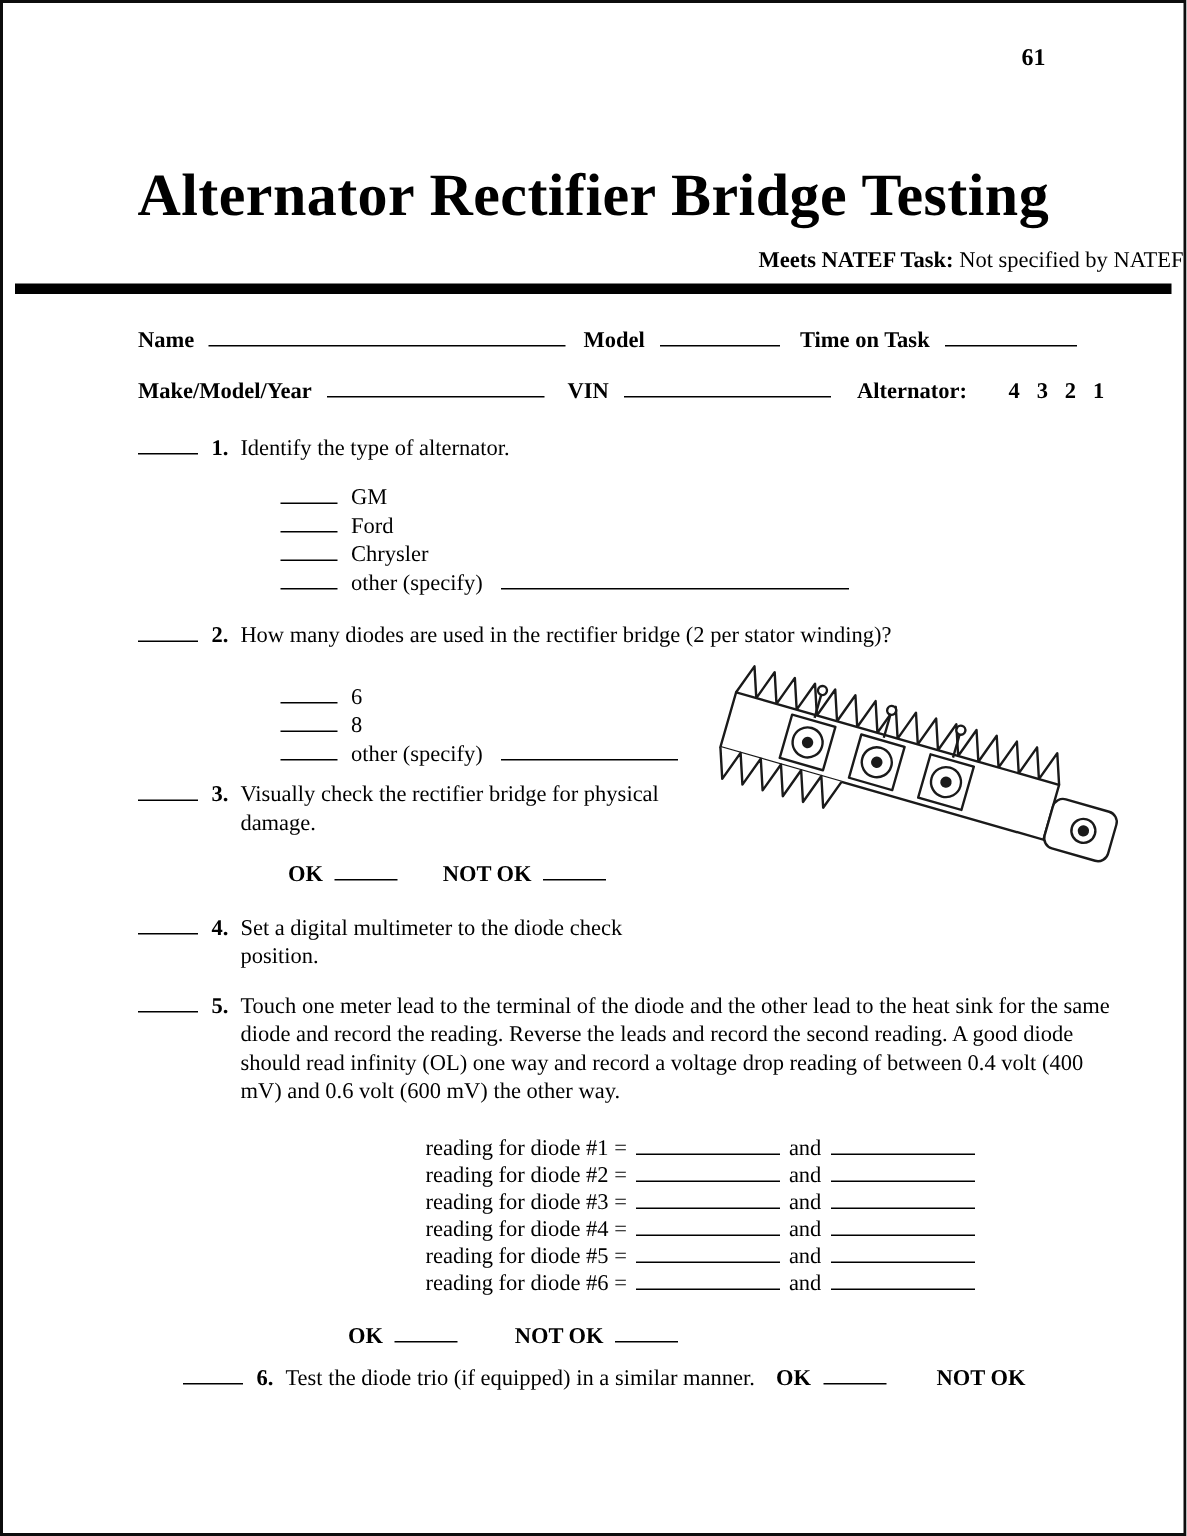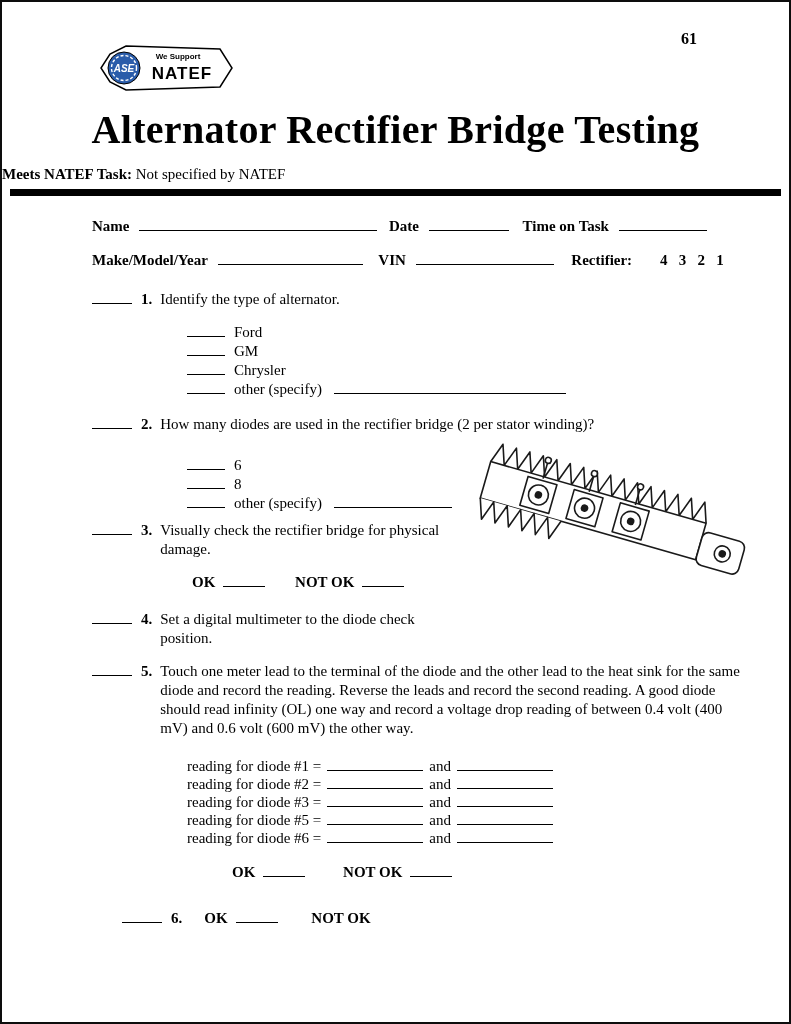--- a/index.html
+++ b/index.html
@@ -14,106 +14,96 @@
   .blank {
     display:inline-block; border-bottom:1.5px solid #000;
     height:13px; vertical-align:baseline;
   }
   .page-number { position:absolute; top:28px; right:92px; font-weight:bold; font-size:16px; }
   .logo-wrap { position:absolute; top:40px; left:96px; }
   .title {
     position:absolute; top:104px; left:0; right:0; margin:0;
     text-align:center; font-size:40px; font-weight:bold; letter-spacing:.3px;
   }
-  .subtitle { position:absolute; top:164px; left:0; right:0; text-align:left; font-size:15px; }
+  .subtitle { position:absolute; top:164px; left:0; right:0; text-align:right; font-size:15px; }
   .rule { position:absolute; top:187px; left:8px; right:8px; height:7px; background:#000; }
   .fieldrow { position:absolute; left:90px; white-space:nowrap; }
   .row-name { top:216px; }
   .row-make { top:250px; }
   .eval-nums { white-space:pre; font-weight:bold; margin-left:24px; }
   .question { position:absolute; left:90px; }
   .q-line { display:flex; align-items:baseline; }
   .lead-blank { width:40px; flex:none; margin-right:9px; }
   .qnum { font-weight:bold; flex:none; margin-right:8px; }
   .qtext { line-height:19px; }
   .options { margin-left:95px; margin-top:14px; line-height:19px; }
   .option .blank { width:38px; margin-right:9px; }
   .okline { font-weight:bold; white-space:nowrap; }
   .okline .blank { width:42px; margin:0 8px; }
-  .readings { margin-left:95px; margin-top:19px; line-height:18px; }
+  .readings { margin-left:95px; margin-top:19px; line-height:18px;text-align:center; }
   .reading-row .blank { width:96px; margin:0 6px; }
   .illustration { position:absolute; left:466px; top:420px; }
   .q1 { top:288px; }
   .q2 { top:413px; }
   .q3 { top:519px; }
   .q3-ok { margin-left:100px; margin-top:15px; }
   .q4 { top:608px; }
   .q5 { top:660px; }
   .q5-ok { margin-left:140px; margin-top:17px; }
   .q6 { top:908px; left:120px; right:60px; }
   .q6 .qtext { white-space:nowrap; }
   .q6 .okline { display:inline; margin-left:12px; }
 </style>
 </head>
 <body>
 
 <div class="page">
 
   <div class="page-number">61</div>
 
-  <div class="logo-wrap">
-    <svg width="136" height="52" viewBox="0 0 136 52">
-      <polygon points="28,4 122,7 134,26 122,45 28,48 12,40 3,26 12,12" fill="#ffffff" stroke="#000000" stroke-width="1.5"></polygon>
-      <text x="80" y="17" text-anchor="middle" font-size="8" font-weight="bold" font-family="Liberation Sans, sans-serif">We Support</text>
-      <text x="84" y="37" text-anchor="middle" font-size="17" font-weight="bold" letter-spacing="1" font-family="Liberation Sans, sans-serif">NATEF</text>
-      <circle cx="26" cy="26" r="16" fill="#2a5caa" stroke="#000000" stroke-width="1"></circle>
-      <circle cx="26" cy="26" r="12.5" fill="none" stroke="#ffffff" stroke-width="1.4" stroke-dasharray="3 2"></circle>
-      <text x="26" y="30" text-anchor="middle" font-size="10" font-weight="bold" font-style="italic" fill="#ffffff" font-family="Liberation Sans, sans-serif">ASE</text>
-    </svg>
-  </div>
 
   <h1 class="title">Alternator Rectifier Bridge Testing</h1>
 
   <div class="subtitle">
     <span class="b">Meets NATEF Task:</span>
     <span>Not specified by NATEF</span>
   </div>
 
   <div class="rule"></div>
 
   <div class="fieldrow row-name">
     <span class="b">Name</span>
     <span class="blank" style="width:238px; margin:0 8px 0 6px;"></span>
-    <span class="b">Date</span>
+    <span class="b">Model</span>
     <span class="blank" style="width:80px; margin:0 10px 0 6px;"></span>
     <span class="b">Time on Task</span>
     <span class="blank" style="width:88px; margin-left:6px;"></span>
   </div>
 
   <div class="fieldrow row-make">
     <span class="b">Make/Model/Year</span>
     <span class="blank" style="width:145px; margin:0 12px 0 6px;"></span>
     <span class="b">VIN</span>
     <span class="blank" style="width:138px; margin:0 14px 0 6px;"></span>
-    <span class="b">Rectifier:</span>
+    <span class="b">Alternator:</span>
     <span class="eval-nums">4   3   2   1</span>
   </div>
 
   <section class="question q1">
     <div class="q-line">
       <span class="blank lead-blank"></span>
       <span class="qnum">1.</span>
       <span class="qtext">Identify the type of alternator.</span>
     </div>
     <div class="options">
       <div class="option">
+        <span class="blank"></span><span>GM</span>
+      </div>
+      <div class="option">
         <span class="blank"></span><span>Ford</span>
-      </div>
-      <div class="option">
-        <span class="blank"></span><span>GM</span>
       </div>
       <div class="option">
         <span class="blank"></span><span>Chrysler</span>
       </div>
       <div class="option">
         <span class="blank"></span><span>other (specify)</span>
         <span class="blank" style="width:232px; margin-left:8px;"></span>
       </div>
     </div>
   </section>
@@ -196,36 +186,40 @@
       <div class="reading-row">
         <span>reading for diode #1 =</span><span class="blank"></span><span>and</span><span class="blank"></span>
       </div>
       <div class="reading-row">
         <span>reading for diode #2 =</span><span class="blank"></span><span>and</span><span class="blank"></span>
       </div>
       <div class="reading-row">
         <span>reading for diode #3 =</span><span class="blank"></span><span>and</span><span class="blank"></span>
       </div>
       <div class="reading-row">
+        <span>reading for diode #4 =</span><span class="blank"></span><span>and</span><span class="blank"></span>
+      </div>
+      <div class="reading-row">
         <span>reading for diode #5 =</span><span class="blank"></span><span>and</span><span class="blank"></span>
       </div>
       <div class="reading-row">
         <span>reading for diode #6 =</span><span class="blank"></span><span>and</span><span class="blank"></span>
       </div>
     </div>
     <div class="okline q5-ok">
       <span>OK</span><span class="blank"></span>
       <span style="margin-left:26px;">NOT OK</span><span class="blank"></span>
     </div>
   </section>
 
   <section class="question q6">
     <div class="q-line">
       <span class="blank lead-blank"></span>
       <span class="qnum">6.</span>
+      <span class="qtext">Test the diode trio (if equipped) in a similar manner.</span>
       <span class="okline" style="margin-left:14px;">
         <span>OK</span><span class="blank"></span>
         <span style="margin-left:22px;">NOT OK</span>
       </span>
     </div>
   </section>
 
 </div>
 
 </body></html>

